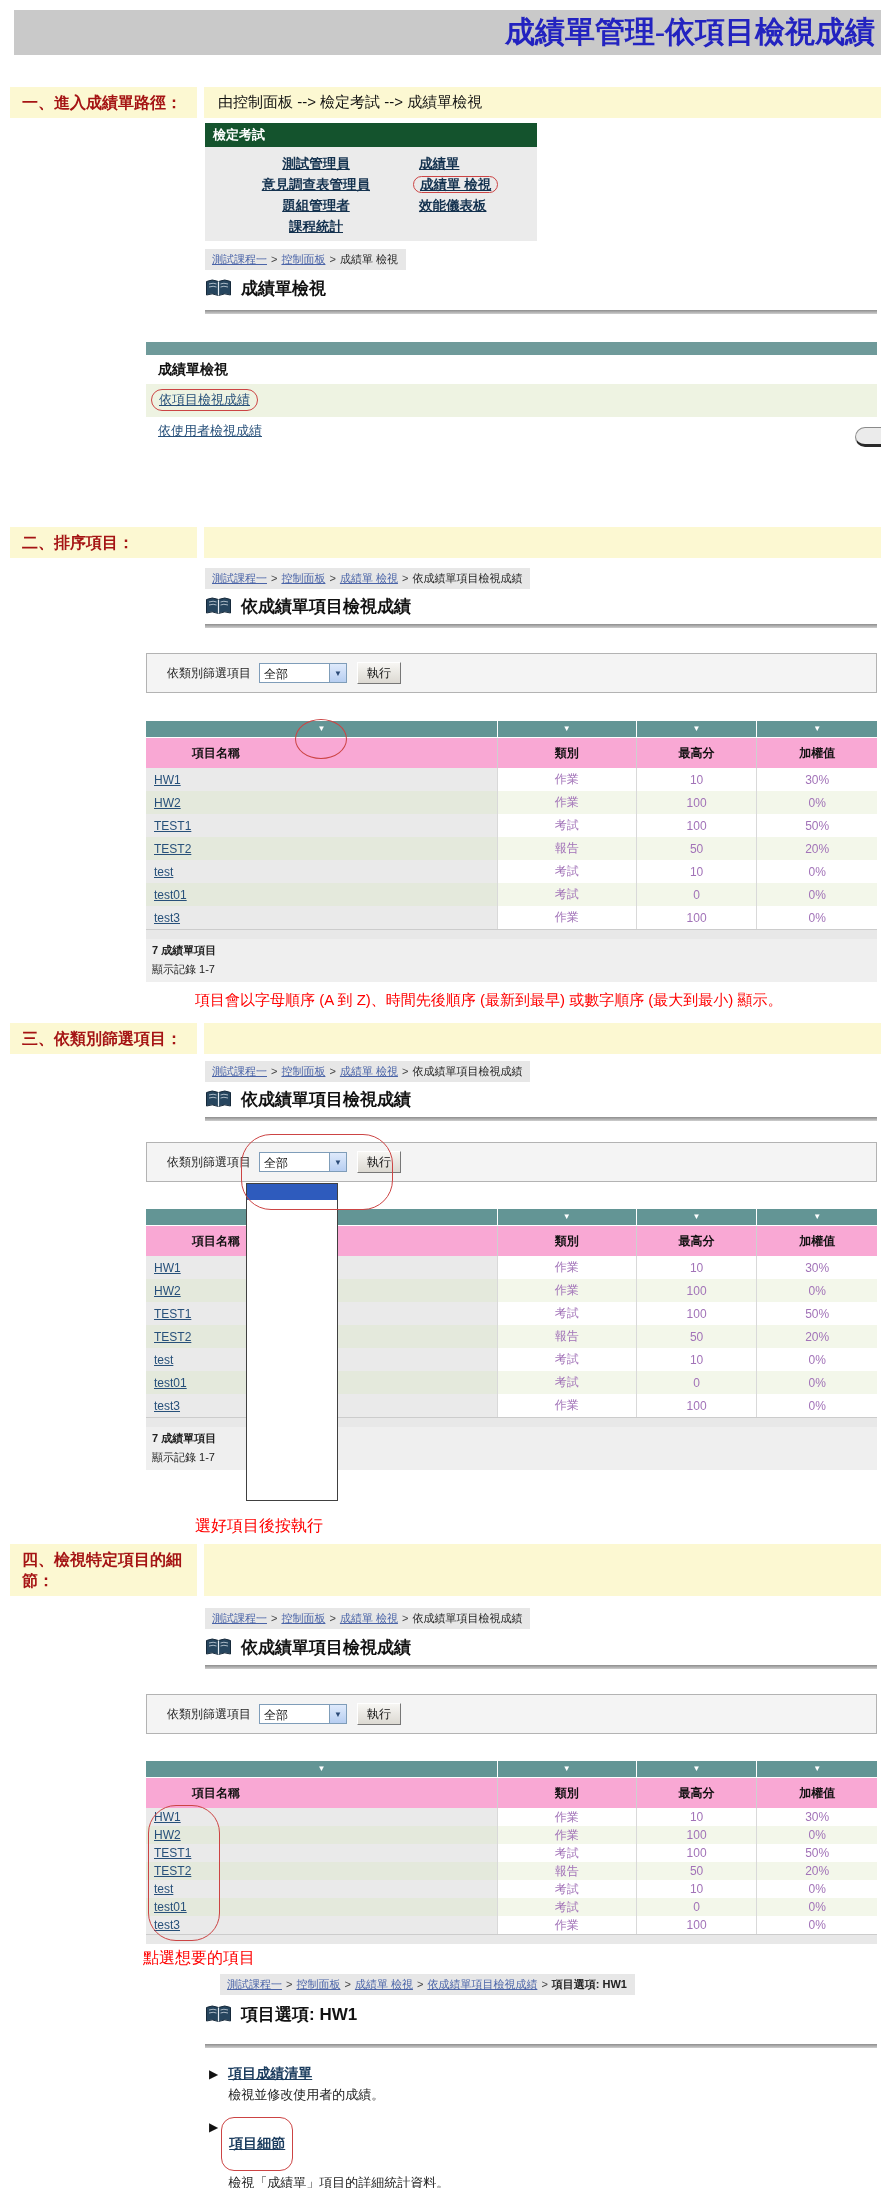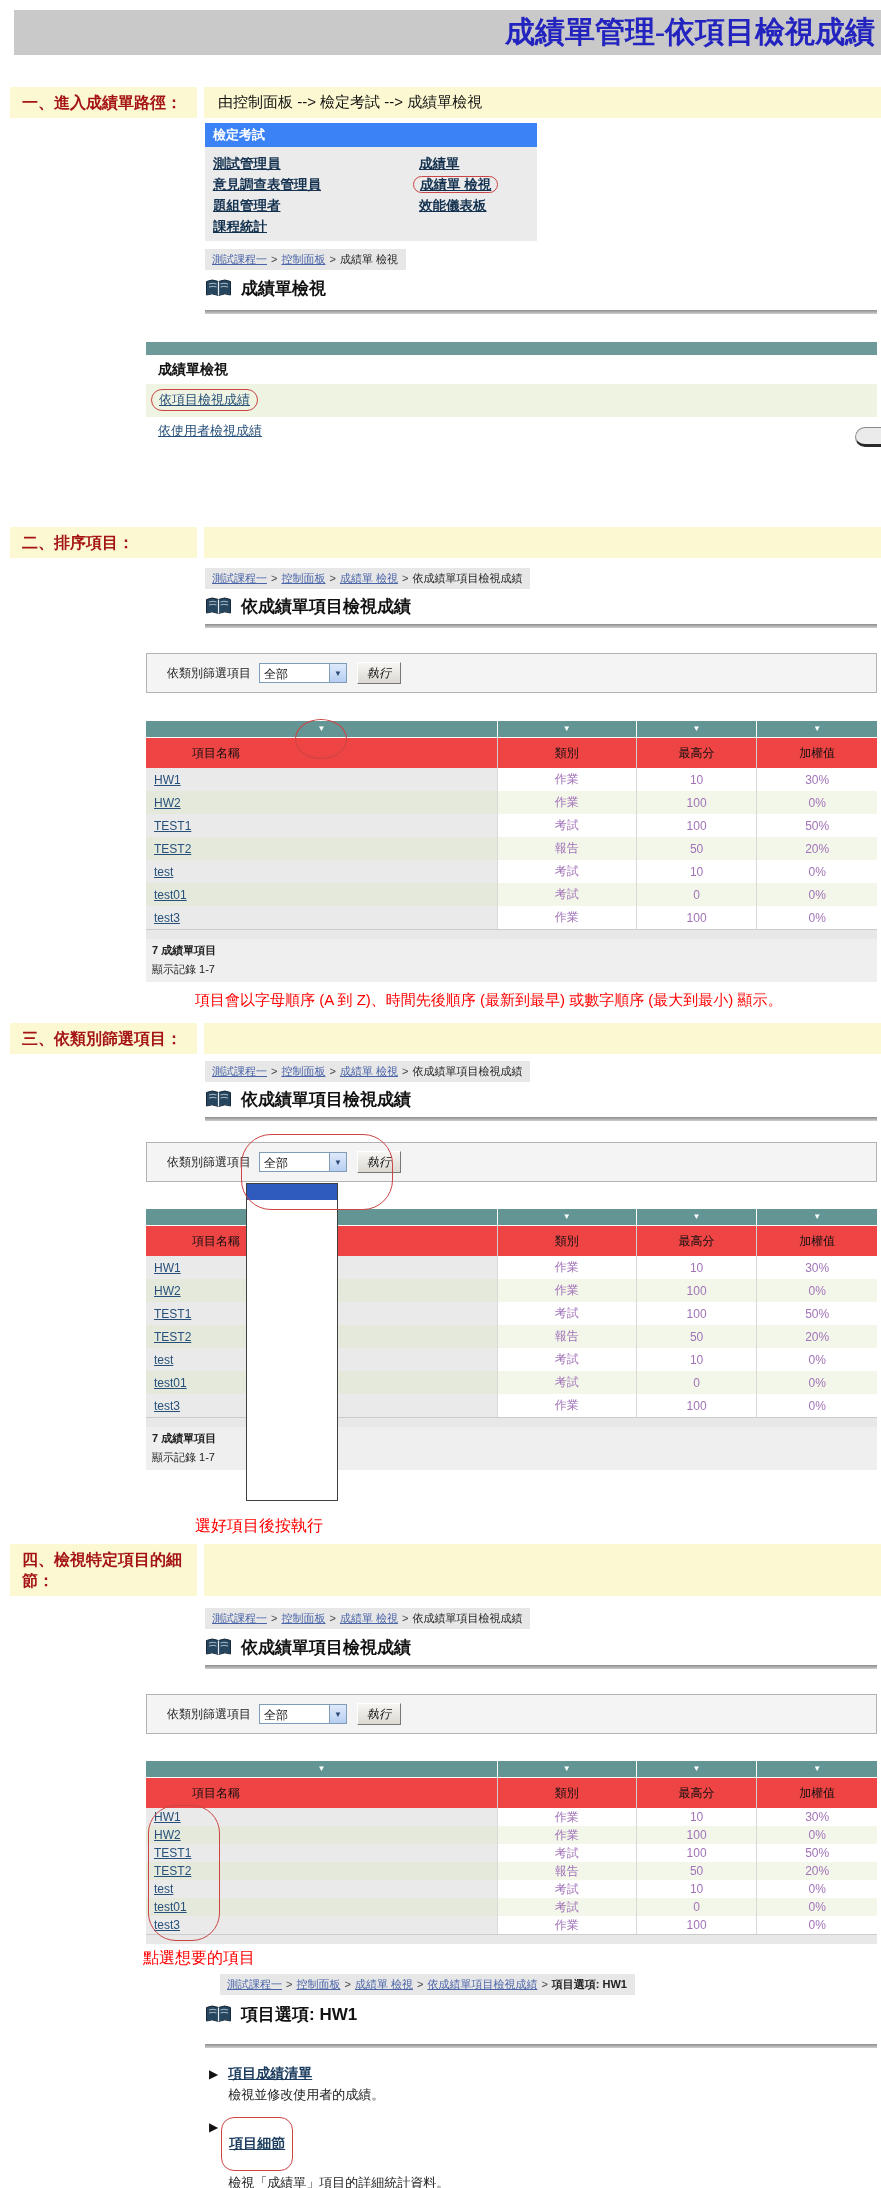--- a/index.html
+++ b/index.html
@@ -24,24 +24,24 @@
   .breadcrumb{display:inline-block;background:#e7e7e7;padding:3px 8px 3px 7px;font-size:11px;white-space:nowrap;}
   .breadcrumb a{color:#4a64a8;text-decoration:underline;cursor:pointer;}
   .breadcrumb .sep{color:#444;margin:0 4px;}
   .breadcrumb .current{color:#222;}
   .breadcrumb .current.bold{font-weight:bold;}
   .page-heading{display:flex;align-items:center;gap:9px;font-weight:bold;font-size:17px;color:#111;}
   .divider{width:672px;height:4px;background:linear-gradient(#8d8d8d,#cfcfcf);}
 
   
   .menu-box{width:332px;background:#ebebeb;padding-bottom:5px;}
-  .menu-header{background:#3b82f6;color:#fff;font-weight:bold;font-size:13px;padding:3px 8px;}
+  .menu-header{background:#14532d;color:#fff;font-weight:bold;font-size:13px;padding:3px 8px;}
   .menu-cols{display:flex;padding:5px 8px 0 8px;}
   .menu-col{display:flex;flex-direction:column;}
-  .menu-col.left{width:206px;}
+  .menu-col.left{width:206px;align-items:center;}
   .menu-col.right{flex:1;}
   .menu-item{line-height:21px;height:21px;white-space:nowrap;}
   .menu-item a{color:#14324f;font-weight:bold;font-size:13.5px;text-decoration:underline;cursor:pointer;}
   .menu-item.circled a{border:1px solid #cc4444;border-radius:12px;padding:0 6px;margin-left:-6px;}
 
   
   .gbox{width:731px;}
   .teal-bar{height:13px;background:#6f9a9a;}
   .gbox-title{padding:6px 10px 5px 12px;font-weight:bold;font-size:14px;color:#111;background:#fff;}
   .gbox-row{padding:5px 10px 6px 12px;font-size:13px;}
@@ -55,33 +55,33 @@
   
   .filter-bar{width:731px;height:40px;background:#f4f4f4;border:1px solid #b3b3b3;box-sizing:border-box;
               display:flex;align-items:center;padding-left:8px;}
   .filter-label{font-size:12px;color:#222;margin-right:8px;white-space:nowrap;margin-left:12px;}
   .select{display:flex;width:88px;height:20px;border:1px solid #7f9db9;background:#fff;box-sizing:border-box;cursor:pointer;}
   .select-value{flex:1;font-size:12px;padding:2px 0 0 4px;color:#111;}
   .select-arrow{width:16px;display:flex;align-items:center;justify-content:center;font-size:8px;color:#2b4a77;
                 background:linear-gradient(#dfeafb,#b7cef1);border-left:1px solid #7f9db9;}
   .run-btn{margin-left:10px;height:22px;font-size:12px;padding:2px 9px;color:#111;cursor:pointer;
            background:linear-gradient(#f7f6f3,#dcd9d2);border:1px solid #777;
-           border-top-color:#fff;border-left-color:#fff;font-family:inherit;font-style:italic;}
+           border-top-color:#fff;border-left-color:#fff;font-family:inherit;}
 
   
   .grade-table{width:731px;font-size:12px;position:relative;}
   .tcol{box-sizing:border-box;}
   .w1{width:48%;}.w2{width:19%;}.w3{width:16.5%;}.w4{width:16.5%;}
   .sort-bar{display:flex;height:16px;background:#639595;border-bottom:1px solid #fff;}
   .sort-col{position:relative;display:flex;align-items:center;justify-content:center;cursor:pointer;}
   .sort-col + .sort-col{border-left:1px solid #fff;}
   .sort-arrow{color:#fff;font-size:8px;line-height:8px;}
   .arrow-oval{position:absolute;left:50%;top:-2px;transform:translateX(-50%);width:50px;height:38px;
               border:1px solid #cc4444;border-radius:50%;z-index:6;pointer-events:none;}
-  .thead{display:flex;background:#ef4444;height:30px;font-weight:normal;color:#111;}
+  .thead{display:flex;background:#f9a8d4;height:30px;font-weight:bold;color:#111;}
   .thead .th{display:flex;align-items:center;justify-content:center;}
   .thead .th1{justify-content:flex-start;padding-left:46px;}
   .thead .th + .th{border-left:1px solid #cfcfcf;}
   .trow{display:flex;height:23px;background:#fff;}
   .compact .trow{height:18px;}
   .trow:nth-child(even){background:#f3f7ea;}
   .cell{display:flex;align-items:center;justify-content:center;height:100%;}
   .cell + .cell{border-left:1px solid #d9d9d9;}
   .cell1{justify-content:flex-start;padding-left:8px;background:#eaeaea;}
   .trow:nth-child(even) .cell1{background:#e4e9dc;}

